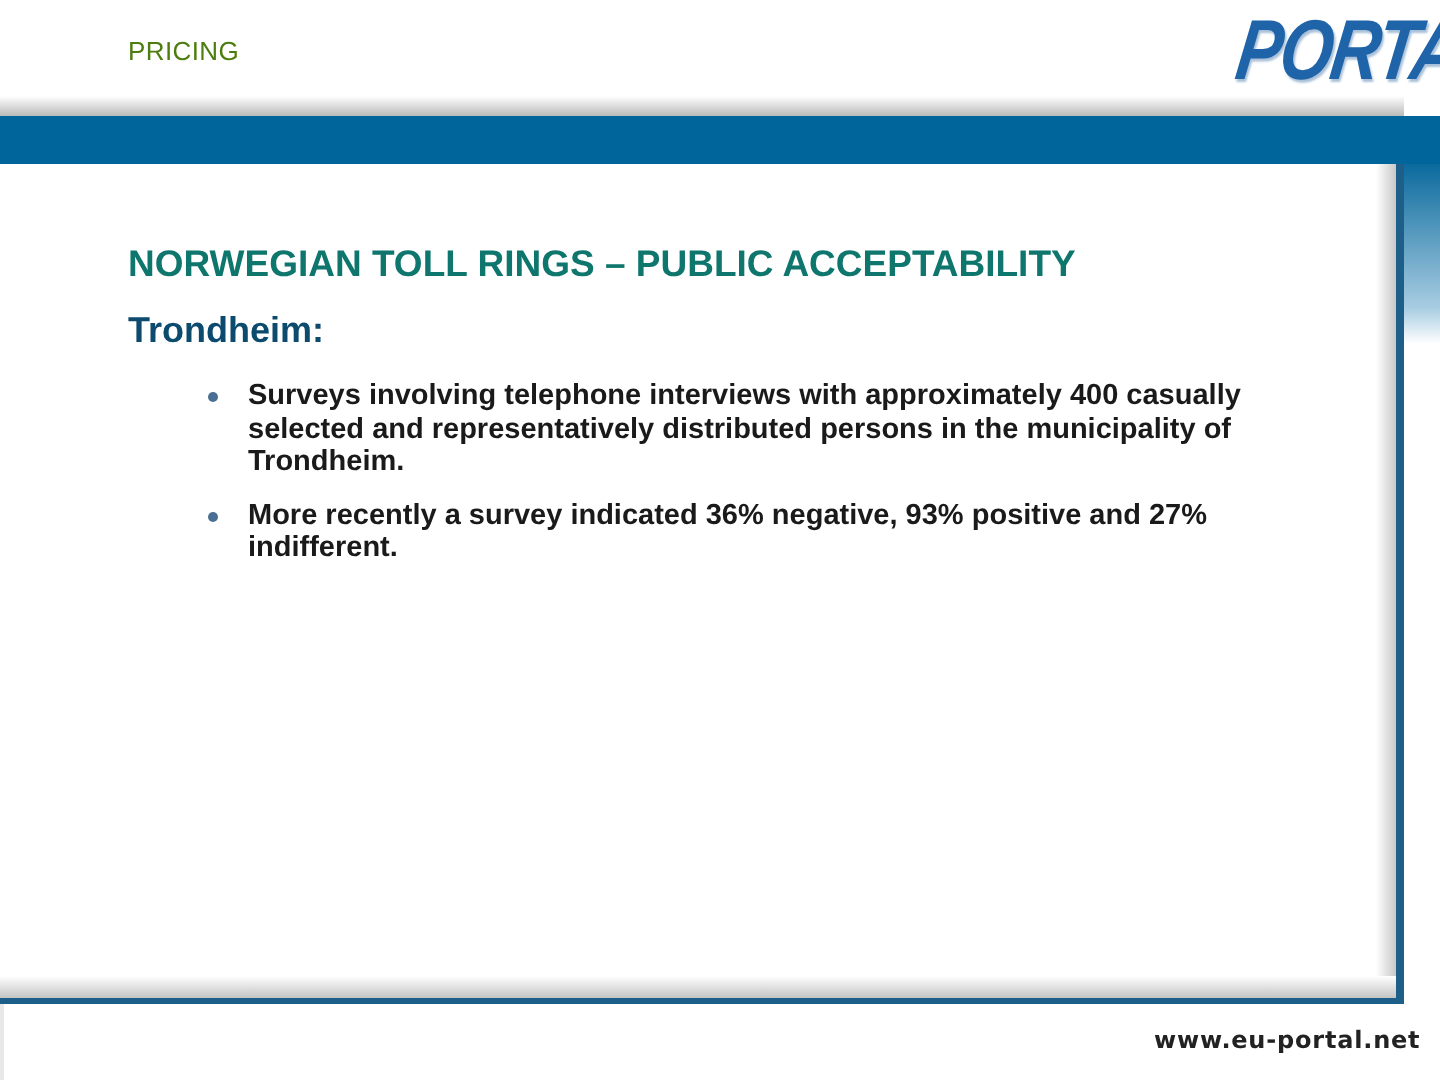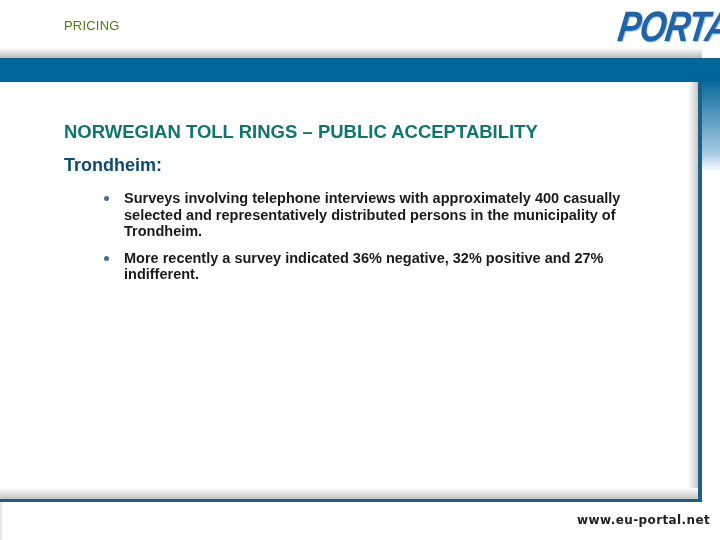--- a/index.html
+++ b/index.html
@@ -99,17 +99,17 @@
 <h1 class="slide-title">NORWEGIAN TOLL RINGS – PUBLIC ACCEPTABILITY</h1>
 <h2 class="subheading">Trondheim:</h2>
 
 <ul class="bullets">
   <li>
     <span class="bullet-dot"></span>
     <span>Surveys involving telephone interviews with approximately 400 casually selected and representatively distributed persons in the municipality of Trondheim.</span>
   </li>
   <li>
     <span class="bullet-dot"></span>
-    <span>More recently a survey indicated 36% negative, 32% positive and 27% indifferent.</span>
+    <span>More recently a survey indicated 36% negative, 93% positive and 27% indifferent.</span>
   </li>
 </ul>
 
 <div class="footer-url">www.eu-portal.net</div>
 
 </body></html>

